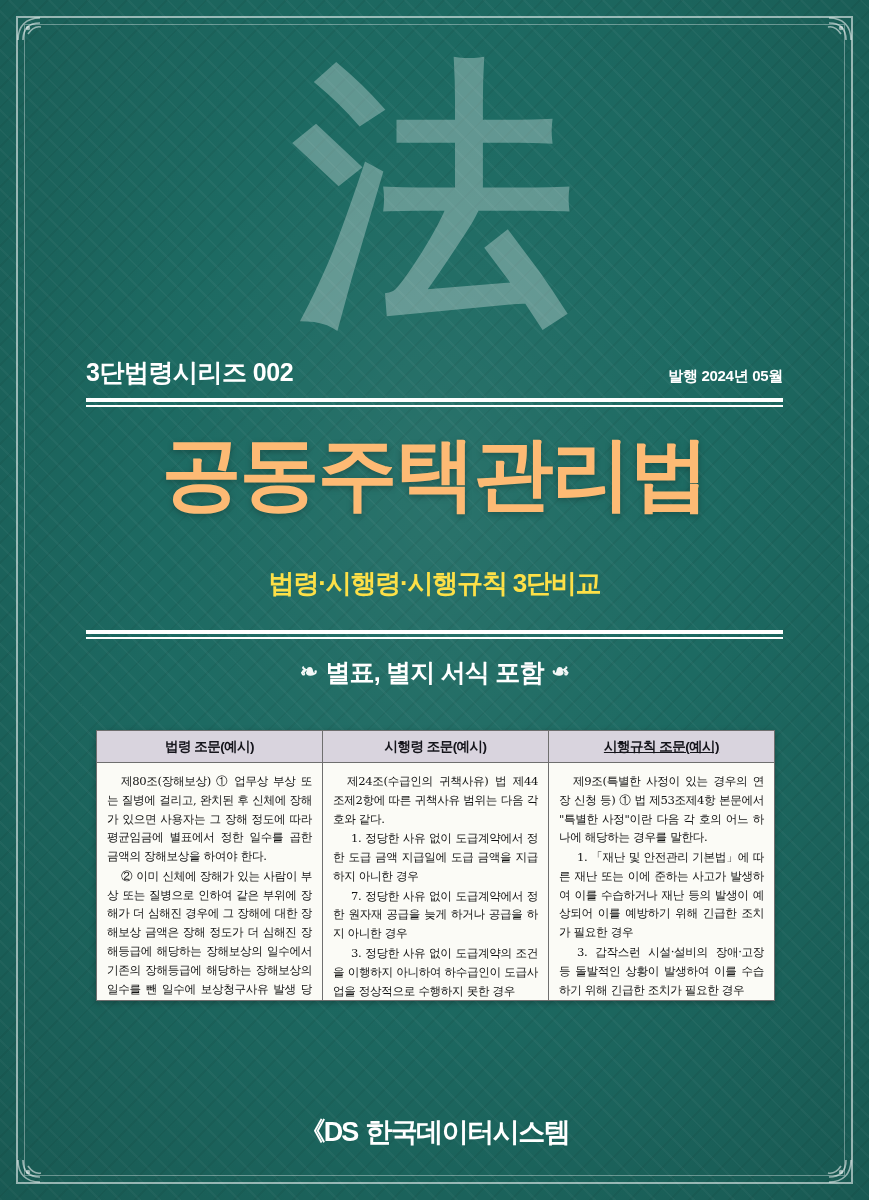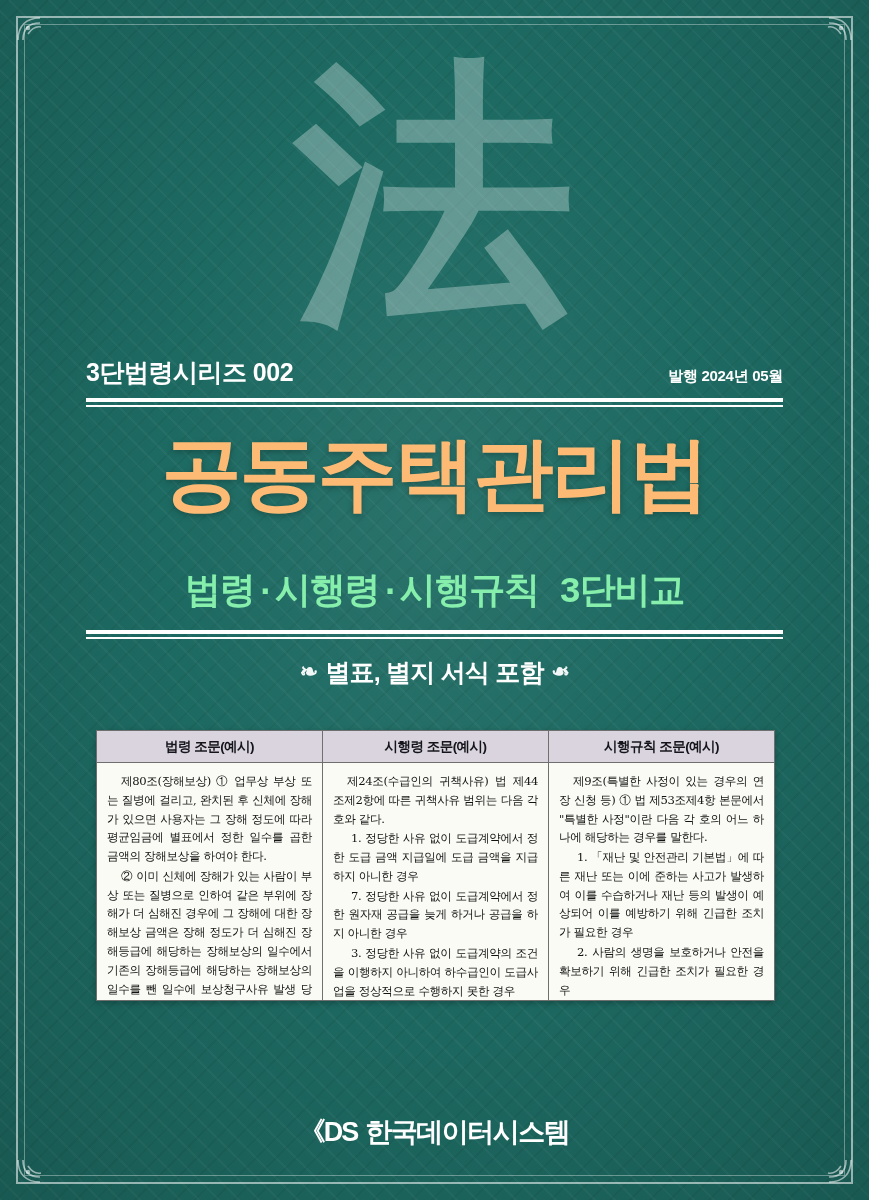--- a/index.html
+++ b/index.html
@@ -128,25 +128,24 @@
     font-weight: 700;
     letter-spacing: -2px;
     line-height: 1.05;
     text-shadow: 0 2px 6px rgba(0,0,0,0.25);
   }
   .sub-title {
     position: absolute;
     top: 566px;
     left: 0; right: 0;
     text-align: center;
-    color: #86efac;
-    font-size: 36px;
+    color: #fde047;
+    font-size: 26px;
     font-weight: 700;
     letter-spacing: -1.2px;
-    font-family: Liberation Mono, monospace;
   }
   .includes {
     position: absolute;
     top: 656px;
     left: 0; right: 0;
     text-align: center;
     color: #ffffff;
     font-size: 25px;
     font-weight: 700;
     letter-spacing: -0.8px;
@@ -178,21 +177,21 @@
   .sample-head div {
     flex: 1 1 0;
     text-align: center;
     font-size: 13.5px;
     font-weight: 700;
     color: #14141a;
     padding: 7px 0 6px;
     letter-spacing: -0.5px;
     border-right: 1px solid #6f6f6f;
   }
-  .sample-head div:last-child { border-right: none; }
+  .sample-head div:last-child { border-right: none; text-decoration: underline; }
   .sample-body {
     display: flex;
     background: #fbfbf6;
     height: 237px;
   }
   .sample-col {
     flex: 1 1 0;
     border-right: 1px solid #6f6f6f;
     padding: 9px 10px 8px 10px;
     box-sizing: border-box;
@@ -317,21 +316,20 @@
         </div>
         <div class="sample-col">
           <p>제24조(수급인의 귀책사유) 법 제44조제2항에 따른 귀책사유 범위는 다음 각 호와 같다.</p>
           <p class="num">1. 정당한 사유 없이 도급계약에서 정한 도급 금액 지급일에 도급 금액을 지급하지 아니한 경우</p>
           <p class="num">7. 정당한 사유 없이 도급계약에서 정한 원자재 공급을 늦게 하거나 공급을 하지 아니한 경우</p>
           <p class="num">3. 정당한 사유 없이 도급계약의 조건을 이행하지 아니하여 하수급인이 도급사업을 정상적으로 수행하지 못한 경우</p>
         </div>
         <div class="sample-col">
           <p>제9조(특별한 사정이 있는 경우의 연장 신청 등) ① 법 제53조제4항 본문에서 "특별한 사정"이란 다음 각 호의 어느 하나에 해당하는 경우를 말한다.</p>
           <p class="num">1. 「재난 및 안전관리 기본법」에 따른 재난 또는 이에 준하는 사고가 발생하여 이를 수습하거나 재난 등의 발생이 예상되어 이를 예방하기 위해 긴급한 조치가 필요한 경우</p>
-          <p class="num">2. 사람의 생명을 보호하거나 안전을 확보하기 위해 긴급한 조치가 필요한 경우</p>
           <p class="num">3. 갑작스런 시설·설비의 장애·고장 등 돌발적인 상황이 발생하여 이를 수습하기 위해 긴급한 조치가 필요한 경우</p>
         </div>
       </div>
     </div>
 
     <div class="publisher">
       <div class="logo-mark">
         <span class="chev">《</span>
           <span>DS</span>
       </div>

